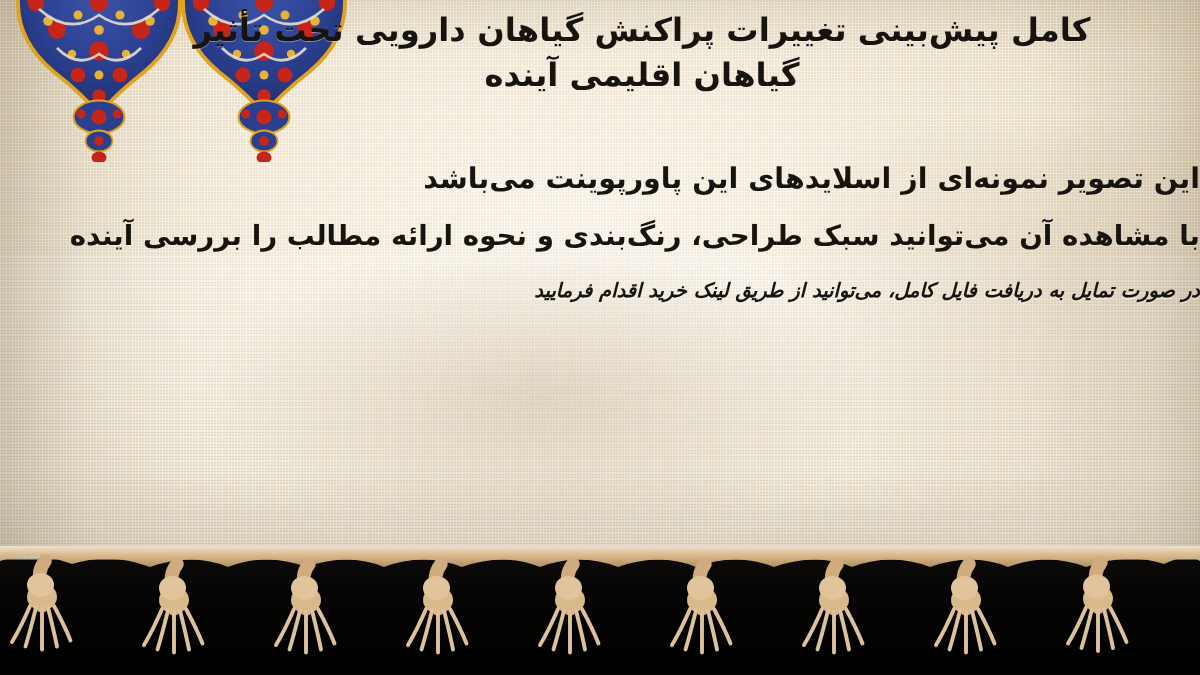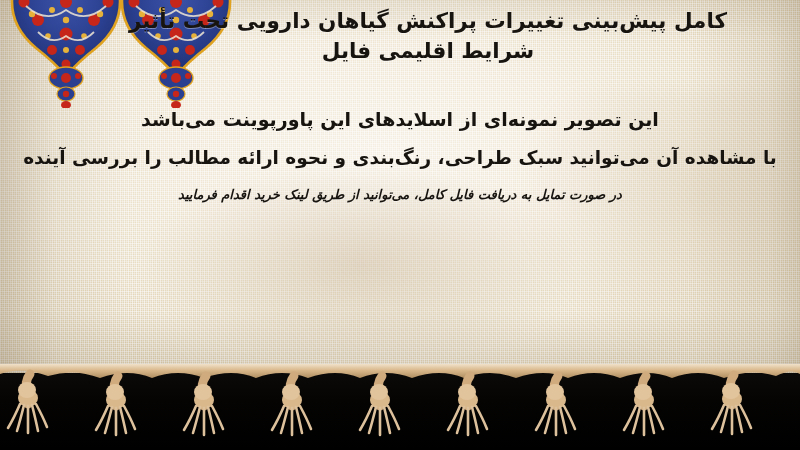--- a/index.html
+++ b/index.html
@@ -62,21 +62,21 @@
     font-size:21.5px;line-height:1.42;font-weight:700;
     color:#17130e;
     text-shadow:0 1px 0 rgba(255,255,255,.35);
     letter-spacing:0px;
   }
   .title .ln{display:block;}
   .title .ln2{margin-top:-1px;}
 
   .body-block{
     position:absolute;left:0;top:110px;width:800px;
-    text-align:center;direction:rtl;
+    text-align:right;direction:rtl;
     color:#17130e;
     text-shadow:0 1px 0 rgba(255,255,255,.30);
   }
   .body-block .bline{
     display:block;
     font-size:19.5px;line-height:1.0;font-weight:700;
     margin-bottom:20px;
     white-space:nowrap;
   }
   .body-block .bline.l1{font-size:19px;}
@@ -205,21 +205,21 @@
         <ellipse cx="58" cy="24" rx="9" ry="7" fill="#2a3f8f" stroke="#e0a221" stroke-width="1.2"></ellipse>
         <circle cx="58" cy="24" r="3.2" fill="#c62619"></circle>
         <ellipse cx="58" cy="35" rx="5" ry="4" fill="#c62619"></ellipse>
         <circle cx="58" cy="43" r="2.6" fill="#c62619"></circle>
       </g>
     </svg>
   </div>
 
   <div class="title">
     <span class="ln ln1">کامل پیش‌بینی تغییرات پراکنش گیاهان دارویی تحت تأثیر</span>
-    <span class="ln ln2">شرایط اقلیمی فایل</span>
+    <span class="ln ln2">گیاهان اقلیمی آینده</span>
   </div>
 
   <div class="body-block">
     <span class="bline l1">این تصویر نمونه‌ای از اسلایدهای این پاورپوینت می‌باشد</span>
     <span class="bline l2">با مشاهده آن می‌توانید سبک طراحی، رنگ‌بندی و نحوه ارائه مطالب را بررسی آینده</span>
     <span class="bline l3">در صورت تمایل به دریافت فایل کامل، می‌توانید از طریق لینک خرید اقدام فرمایید</span>
   </div>
 
   <div class="black-band"></div>
 

